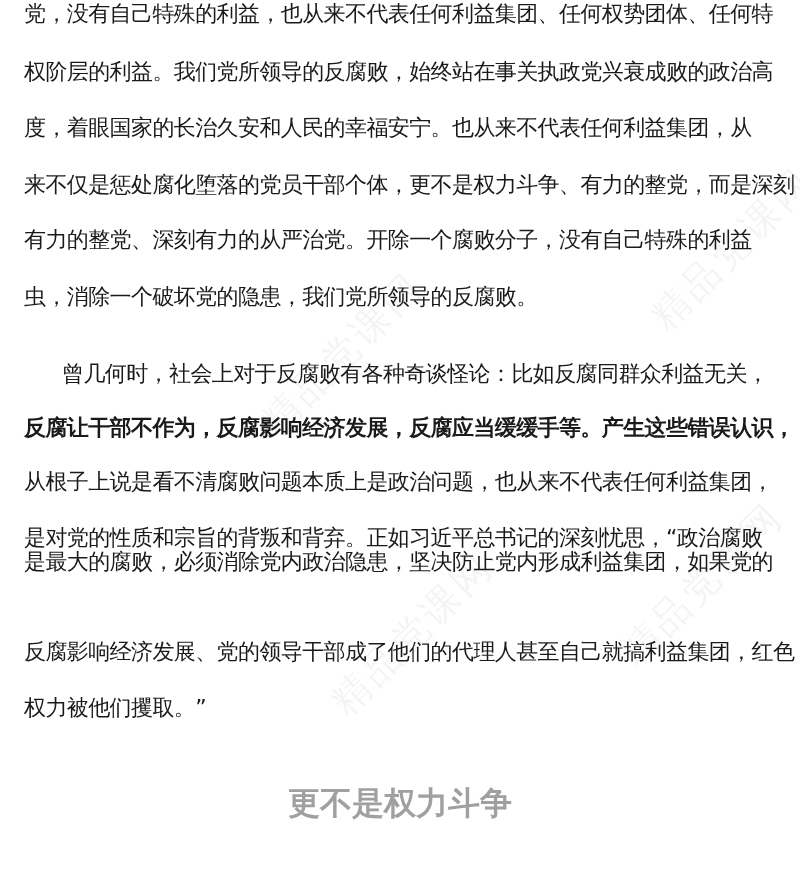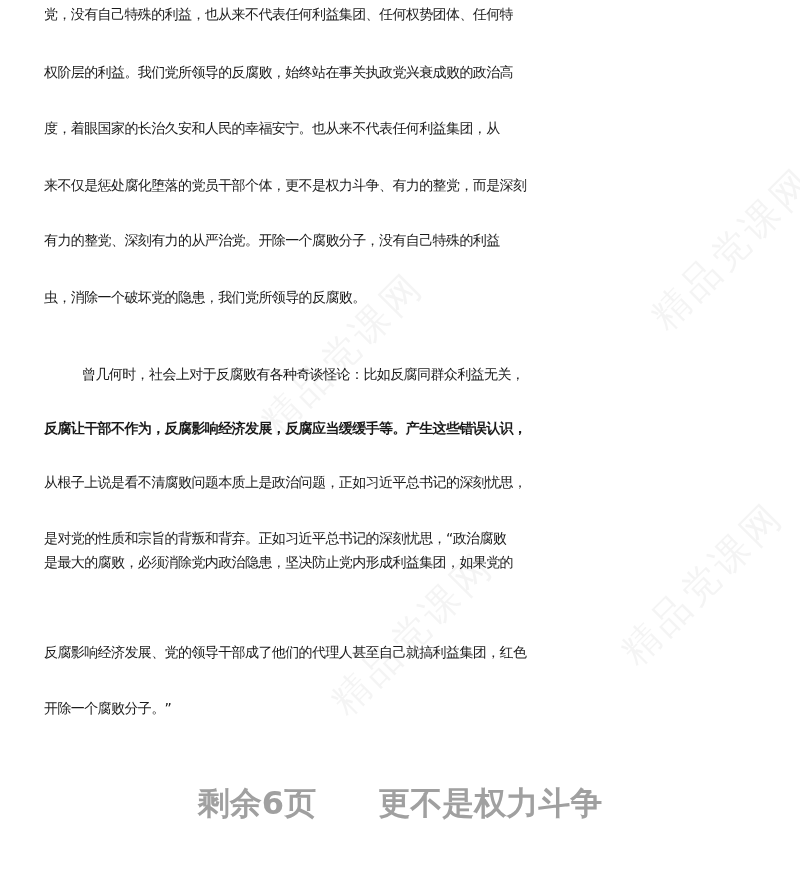--- a/index.html
+++ b/index.html
@@ -18,25 +18,24 @@
     .doc {
       position: absolute;
       left: 24px;
       top: 0;
       width: 760px;
     }
     .line {
       position: absolute;
       left: 0;
       white-space: nowrap;
-      font-size: 14px;
+      font-size: 22px;
       line-height: 28px;
       height: 28px;
       letter-spacing: -0.6px;
-      margin-left: 20px;
     }
     .watermark {
       position: absolute;
       font-size: 38px;
       color: rgba(0,0,0,0.045);
       transform: rotate(-45deg);
       transform-origin: left top;
       white-space: nowrap;
       letter-spacing: 4px;
       pointer-events: none;
@@ -79,24 +78,23 @@
     <div class="line" style="top:58px;">权阶层的利益。我们党所领导的反腐败，始终站在事关执政党兴衰成败的政治高</div>
     <div class="line" style="top:114px;">度，着眼国家的长治久安和人民的幸福安宁。也从来不代表任何利益集团，从</div>
     <div class="line" style="top:171px;">来不仅是惩处腐化堕落的党员干部个体，更不是权力斗争、有力的整党，而是深刻</div>
     <div class="line" style="top:226px;">有力的整党、深刻有力的从严治党。开除一个腐败分子，没有自己特殊的利益</div>
     <div class="line" style="top:283px;">虫，消除一个破坏党的隐患，我们党所领导的反腐败。</div>
   </div>
 
   <div>
     <div class="line" style="top:360px; left:38px;text-align:center;">曾几何时，社会上对于反腐败有各种奇谈怪论：比如反腐同群众利益无关，</div>
     <div class="line" style="top:414px;font-weight:bold;">反腐让干部不作为，反腐影响经济发展，反腐应当缓缓手等。产生这些错误认识，</div>
-    <div class="line" style="top:468px;">从根子上说是看不清腐败问题本质上是政治问题，正如习近平总书记的深刻忧思，</div>
+    <div class="line" style="top:468px;">从根子上说是看不清腐败问题本质上是政治问题，也从来不代表任何利益集团，</div>
     <div class="line" style="top:524px;">是对党的性质和宗旨的背叛和背弃。正如习近平总书记的深刻忧思，“政治腐败</div>
     <div class="line" style="top:548px;">是最大的腐败，必须消除党内政治隐患，坚决防止党内形成利益集团，如果党的</div>
     <div class="line" style="top:638px;">反腐影响经济发展、党的领导干部成了他们的代理人甚至自己就搞利益集团，红色</div>
-    <div class="line" style="top:694px;">开除一个腐败分子。”</div>
+    <div class="line" style="top:694px;">权力被他们攫取。”</div>
   </div>
 </div>
 
 <div class="footer">
-  <span>剩余6页</span>
   <span class="download">更不是权力斗争</span>
 </div>
 
 </body></html>

